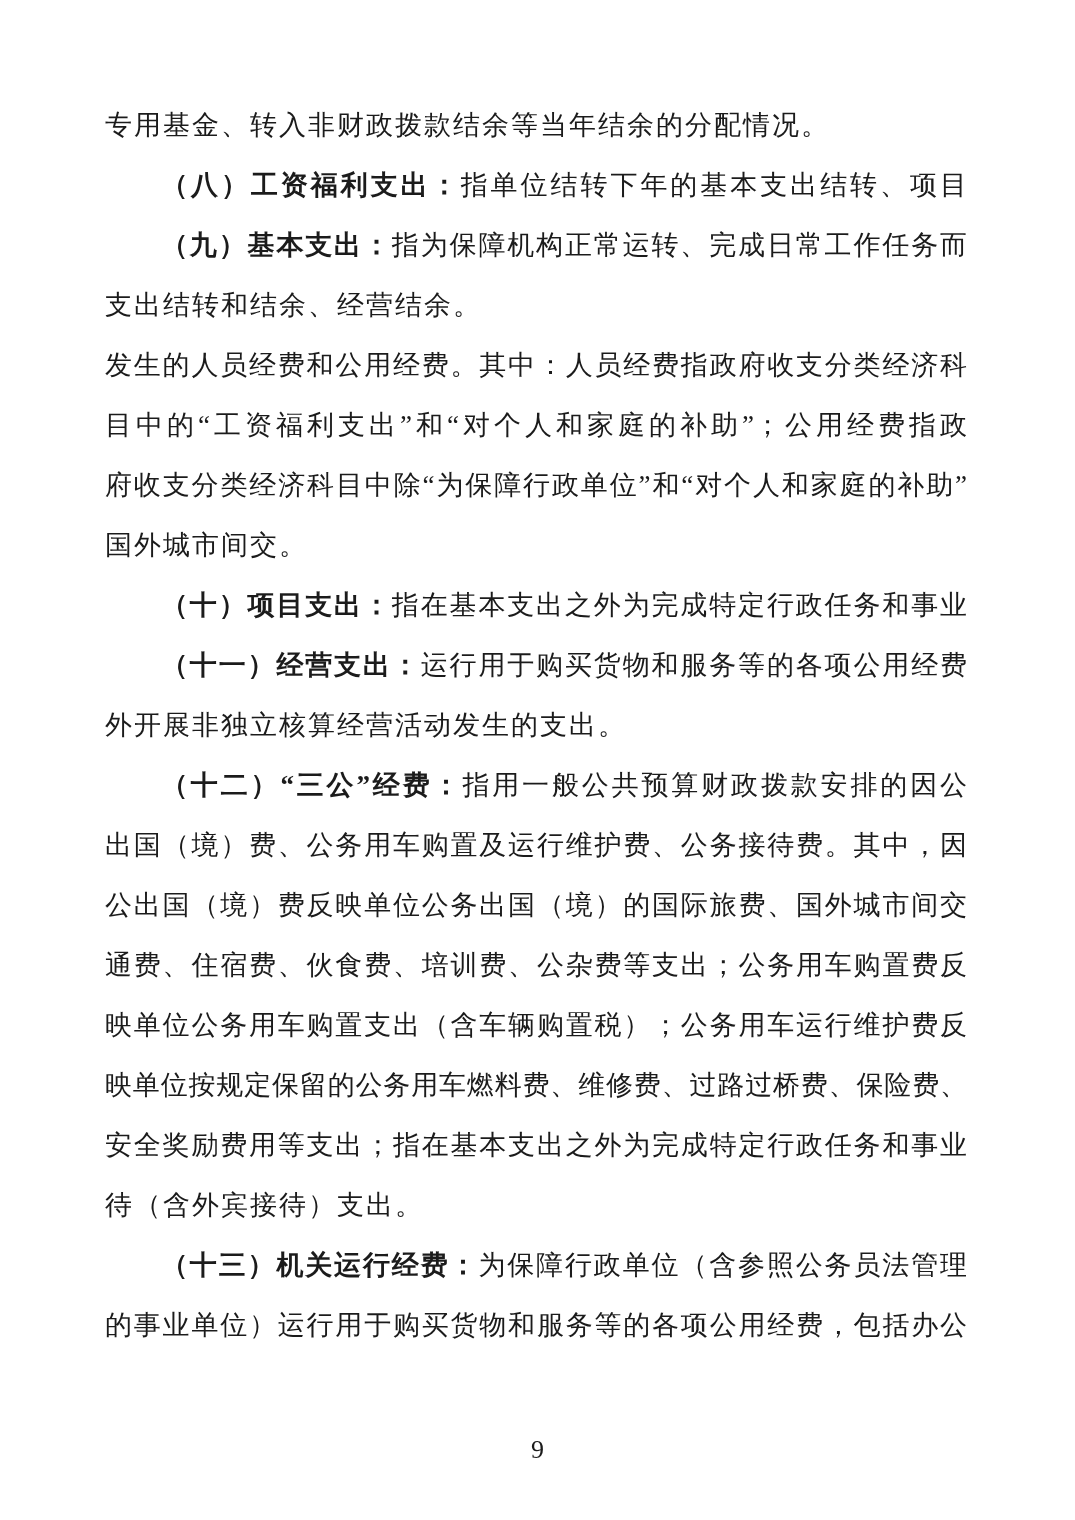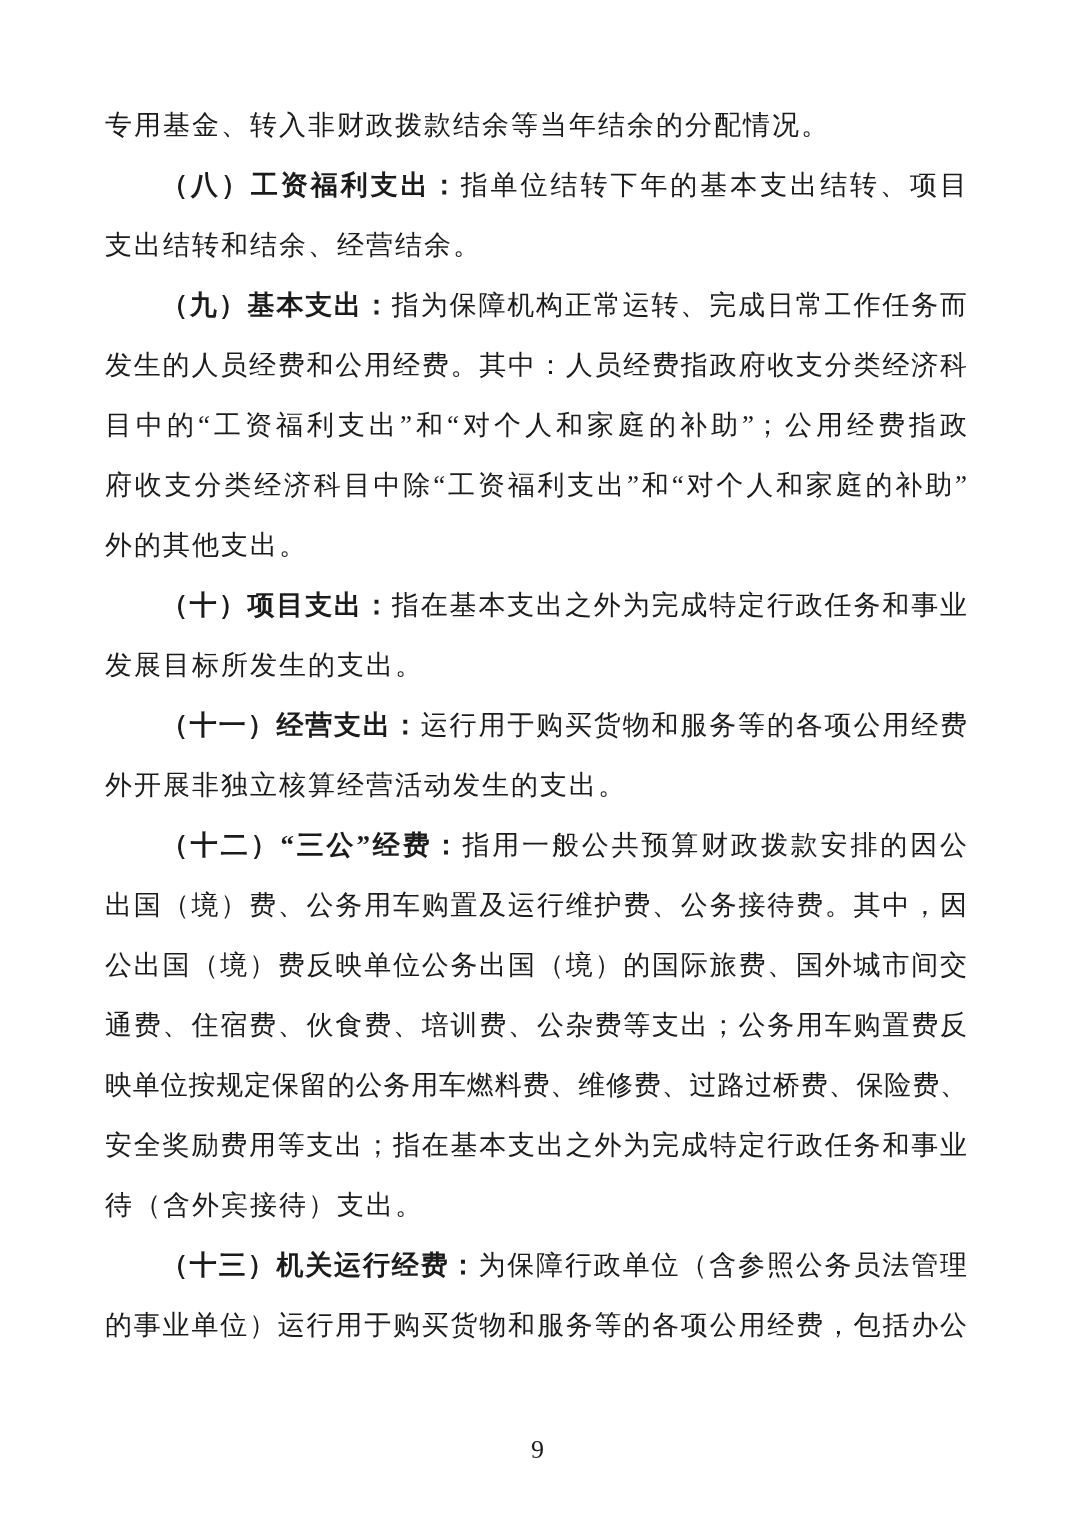--- a/index.html
+++ b/index.html
@@ -62,48 +62,48 @@
 </head>
 <body>
 
 <div class="page">
   <div class="text-block">
 
     <div class="line end"><span class="b"></span><span>专用基金、转入非财政拨款结余等当年结余的分配情况。</span></div>
 
     <div class="line indent"><span class="b">（八）工资福利支出：</span><span>指单位结转下年的基本支出结转、项目</span></div>
 
+    <div class="line indent"><span class="b">（九）基本支出：</span><span>指为保障机构正常运转、完成日常工作任务而</span></div>
+
     <div class="line end"><span class="b"></span><span>支出结转和结余、经营结余。</span></div>
-
-    <div class="line indent"><span class="b">（九）基本支出：</span><span>指为保障机构正常运转、完成日常工作任务而</span></div>
 
     <div class="line"><span class="b"></span><span>发生的人员经费和公用经费。其中：人员经费指政府收支分类经济科</span></div>
 
     <div class="line"><span class="b"></span><span>目中的“工资福利支出”和“对个人和家庭的补助”；公用经费指政</span></div>
 
-    <div class="line"><span class="b"></span><span>府收支分类经济科目中除“工资福利支出”和“对个人和家庭的补助”</span></div>
+    <div class="line"><span class="b"></span><span>府收支分类经济科目中除“为保障行政单位”和“对个人和家庭的补助”</span></div>
 
-    <div class="line end"><span class="b"></span><span>外的其他支出。</span></div>
+    <div class="line end"><span class="b"></span><span>国外城市间交。</span></div>
 
     <div class="line indent"><span class="b">（十）项目支出：</span><span>指在基本支出之外为完成特定行政任务和事业</span></div>
 
-    <div class="line end"><span class="b"></span><span>发展目标所发生的支出。</span></div>
 
     <div class="line indent"><span class="b">（十一）经营支出：</span><span>运行用于购买货物和服务等的各项公用经费</span></div>
 
     <div class="line end"><span class="b"></span><span>外开展非独立核算经营活动发生的支出。</span></div>
 
     <div class="line indent"><span class="b">（十二）“三公”经费：</span><span>指用一般公共预算财政拨款安排的因公</span></div>
 
     <div class="line"><span class="b"></span><span>出国（境）费、公务用车购置及运行维护费、公务接待费。其中，因</span></div>
 
     <div class="line"><span class="b"></span><span>公出国（境）费反映单位公务出国（境）的国际旅费、国外城市间交</span></div>
 
     <div class="line"><span class="b"></span><span>通费、住宿费、伙食费、培训费、公杂费等支出；公务用车购置费反</span></div>
 
+    <div class="line"><span class="b"></span><span>映单位公务用车购置支出（含车辆购置税）；公务用车运行维护费反</span></div>
 
     <div class="line"><span class="b"></span><span>映单位按规定保留的公务用车燃料费、维修费、过路过桥费、保险费、</span></div>
 
     <div class="line"><span class="b"></span><span>安全奖励费用等支出；指在基本支出之外为完成特定行政任务和事业</span></div>
 
     <div class="line end"><span class="b"></span><span>待（含外宾接待）支出。</span></div>
 
     <div class="line indent"><span class="b">（十三）机关运行经费：</span><span>为保障行政单位（含参照公务员法管理</span></div>
 
     <div class="line"><span class="b"></span><span>的事业单位）运行用于购买货物和服务等的各项公用经费，包括办公</span></div>

